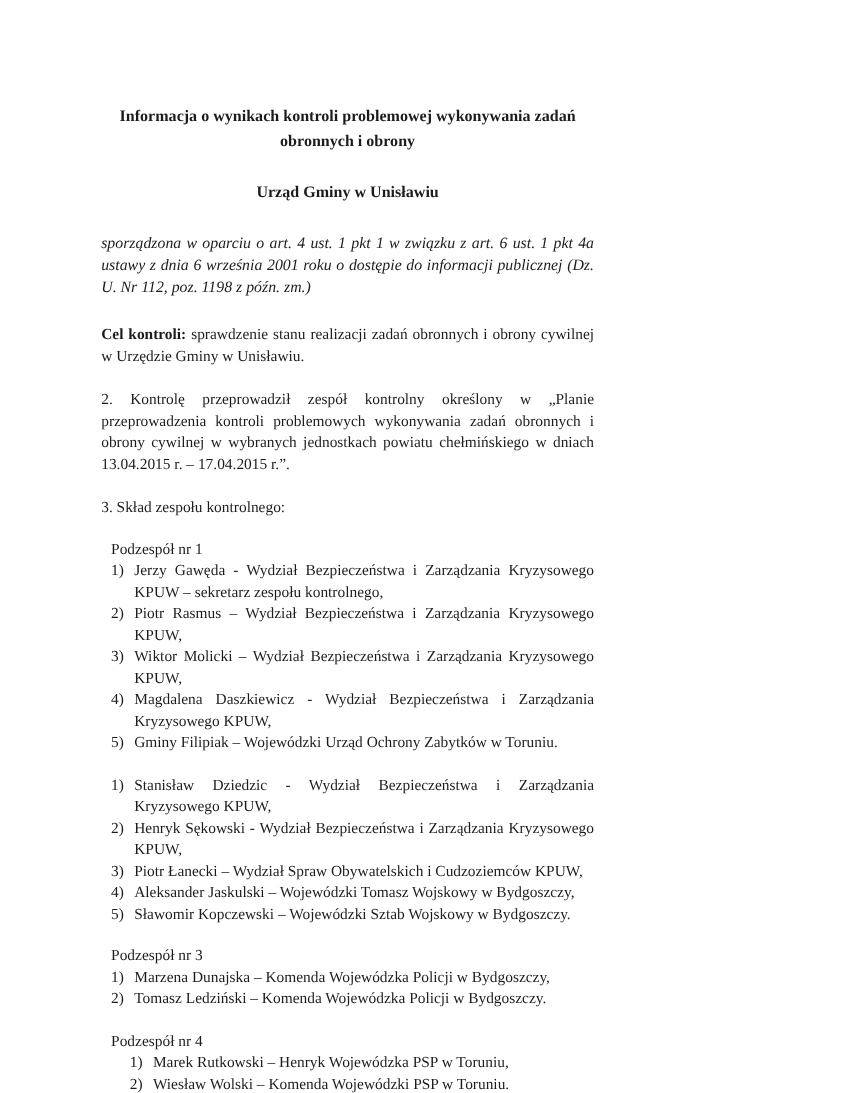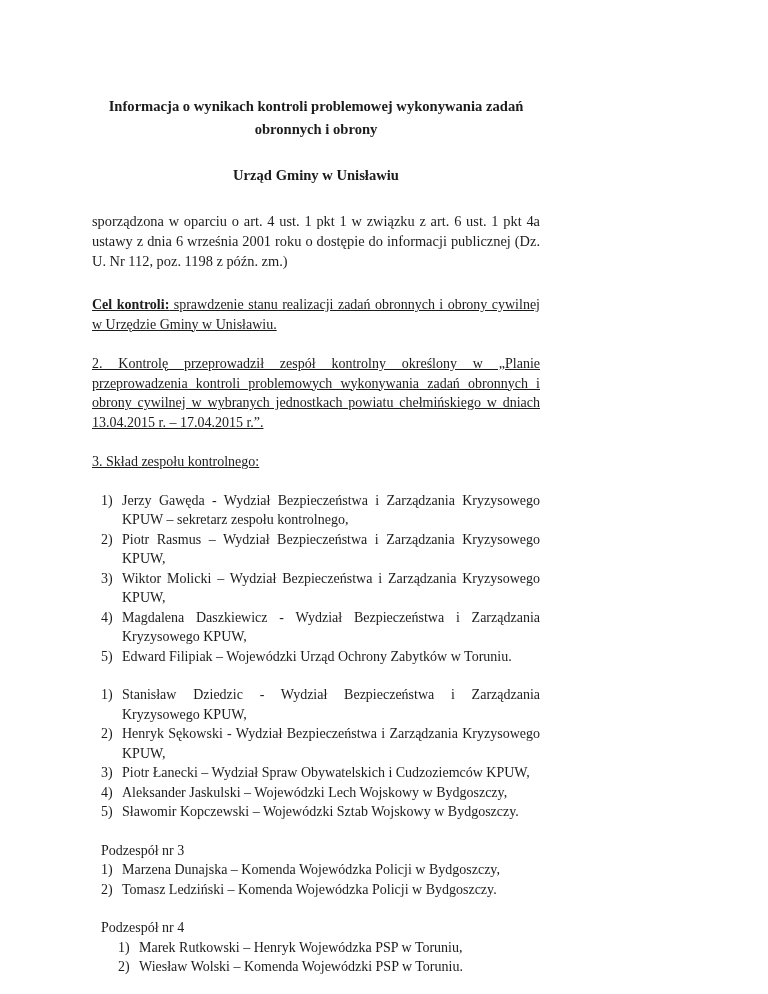--- a/index.html
+++ b/index.html
@@ -21,30 +21,30 @@
     overflow: hidden;
   }
   .doc-title {
     text-align: center;
     font-weight: bold;
     font-size: 14.6px;
     line-height: 23px;
     margin-bottom: 15px;
   }
   .legal-basis {
+    font-style: italic;
     font-size: 14.4px;
     line-height: 20px;
     text-align: justify;
     margin-bottom: 24px;
     margin-top: 24px;
   }
   .para {
     text-align: justify;
     margin: 0 0 20px 0;
-    text-decoration: underline;
   }
   .para.tight {
     margin-bottom: 0;
   }
   .bold { font-weight: bold; }
   .section3 { margin-bottom: 0; }
   .chairman {
     text-align: justify;
     margin-left: 9px;
     margin-bottom: 0;
@@ -86,58 +86,59 @@
 
   <p class="para"><span class="bold">Cel kontroli:</span><span> sprawdzenie stanu realizacji zadań obronnych i obrony cywilnej w Urzędzie Gminy w Unisławiu.</span></p>
 
 
   <p class="para">2. Kontrolę przeprowadził zespół kontrolny określony w „Planie przeprowadzenia kontroli problemowych wykonywania zadań obronnych i obrony cywilnej w wybranych jednostkach powiatu chełmińskiego w dniach 13.04.2015 r. – 17.04.2015 r.”.</p>
 
   <p class="para section3 tight">3. Skład zespołu kontrolnego:</p>
 
 
   <div class="subteam">
+    <div class="subteam-heading">Podzespół nr 1</div>
     <div class="member">
       <span class="num">1)</span>
       <span class="txt">Jerzy Gawęda - Wydział Bezpieczeństwa i Zarządzania Kryzysowego KPUW – sekretarz zespołu kontrolnego,</span>
     </div>
     <div class="member">
       <span class="num">2)</span>
       <span class="txt">Piotr Rasmus – Wydział Bezpieczeństwa i Zarządzania Kryzysowego KPUW,</span>
     </div>
     <div class="member">
       <span class="num">3)</span>
       <span class="txt">Wiktor Molicki – Wydział Bezpieczeństwa i Zarządzania Kryzysowego KPUW,</span>
     </div>
     <div class="member">
       <span class="num">4)</span>
       <span class="txt">Magdalena Daszkiewicz - Wydział Bezpieczeństwa i Zarządzania Kryzysowego KPUW,</span>
     </div>
     <div class="member">
       <span class="num">5)</span>
-      <span class="txt">Edward Filipiak – Wojewódzki Urząd Ochrony Zabytków w Toruniu.</span>
+      <span class="txt">Gminy Filipiak – Wojewódzki Urząd Ochrony Zabytków w Toruniu.</span>
     </div>
   </div>
 
   <div class="subteam">
     <div class="member">
       <span class="num">1)</span>
       <span class="txt">Stanisław Dziedzic - Wydział Bezpieczeństwa i Zarządzania Kryzysowego KPUW,</span>
     </div>
     <div class="member">
       <span class="num">2)</span>
       <span class="txt">Henryk Sękowski - Wydział Bezpieczeństwa i Zarządzania Kryzysowego KPUW,</span>
     </div>
     <div class="member">
       <span class="num">3)</span>
       <span class="txt">Piotr Łanecki – Wydział Spraw Obywatelskich i Cudzoziemców KPUW,</span>
     </div>
     <div class="member">
       <span class="num">4)</span>
-      <span class="txt">Aleksander Jaskulski – Wojewódzki Lech Wojskowy w Bydgoszczy,</span>
+      <span class="txt">Aleksander Jaskulski – Wojewódzki Tomasz Wojskowy w Bydgoszczy,</span>
     </div>
     <div class="member">
       <span class="num">5)</span>
       <span class="txt">Sławomir Kopczewski – Wojewódzki Sztab Wojskowy w Bydgoszczy.</span>
     </div>
   </div>
 
   <div class="subteam">
     <div class="subteam-heading">Podzespół nr 3</div>
     <div class="member">

